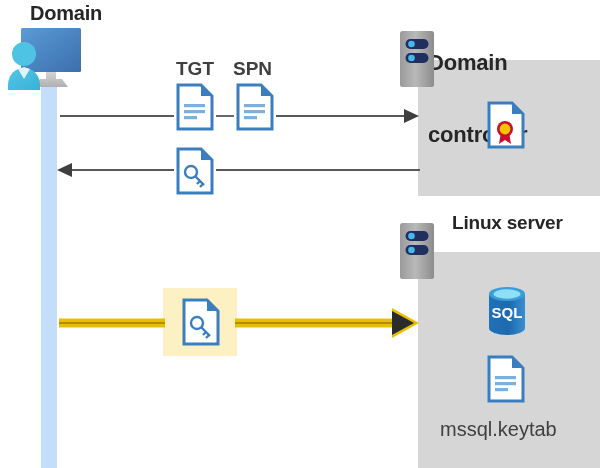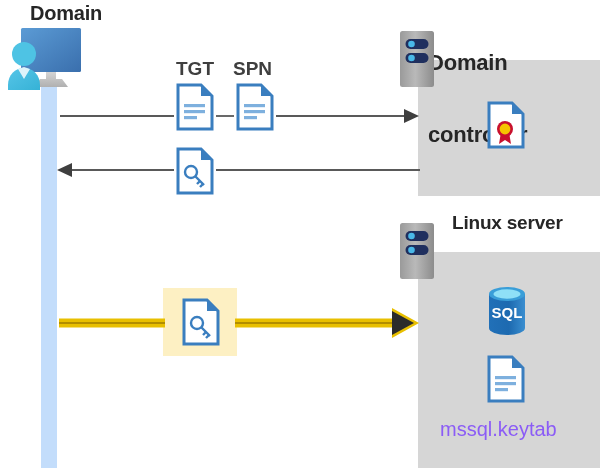--- a/index.html
+++ b/index.html
@@ -50,21 +50,21 @@
     font-weight: bold;
     white-space: pre;
   }
   #tgt-label { left: 176px; top: 58px; }
   #spn-label { left: 233px; top: 58px; }
 
   #keytab-label {
     position: absolute;
     left: 440px; top: 418px;
     font-size: 20px;
-    color: #8b5cf6;
+    color: #404040;
     white-space: pre;
   }
 
   
   .zone {
     position: absolute;
     background: #d6d6d6;
   }
   #dc-zone    { left: 418px; top: 60px;  width: 182px; height: 136px; }
   #linux-zone { left: 418px; top: 252px; width: 182px; height: 216px; }

